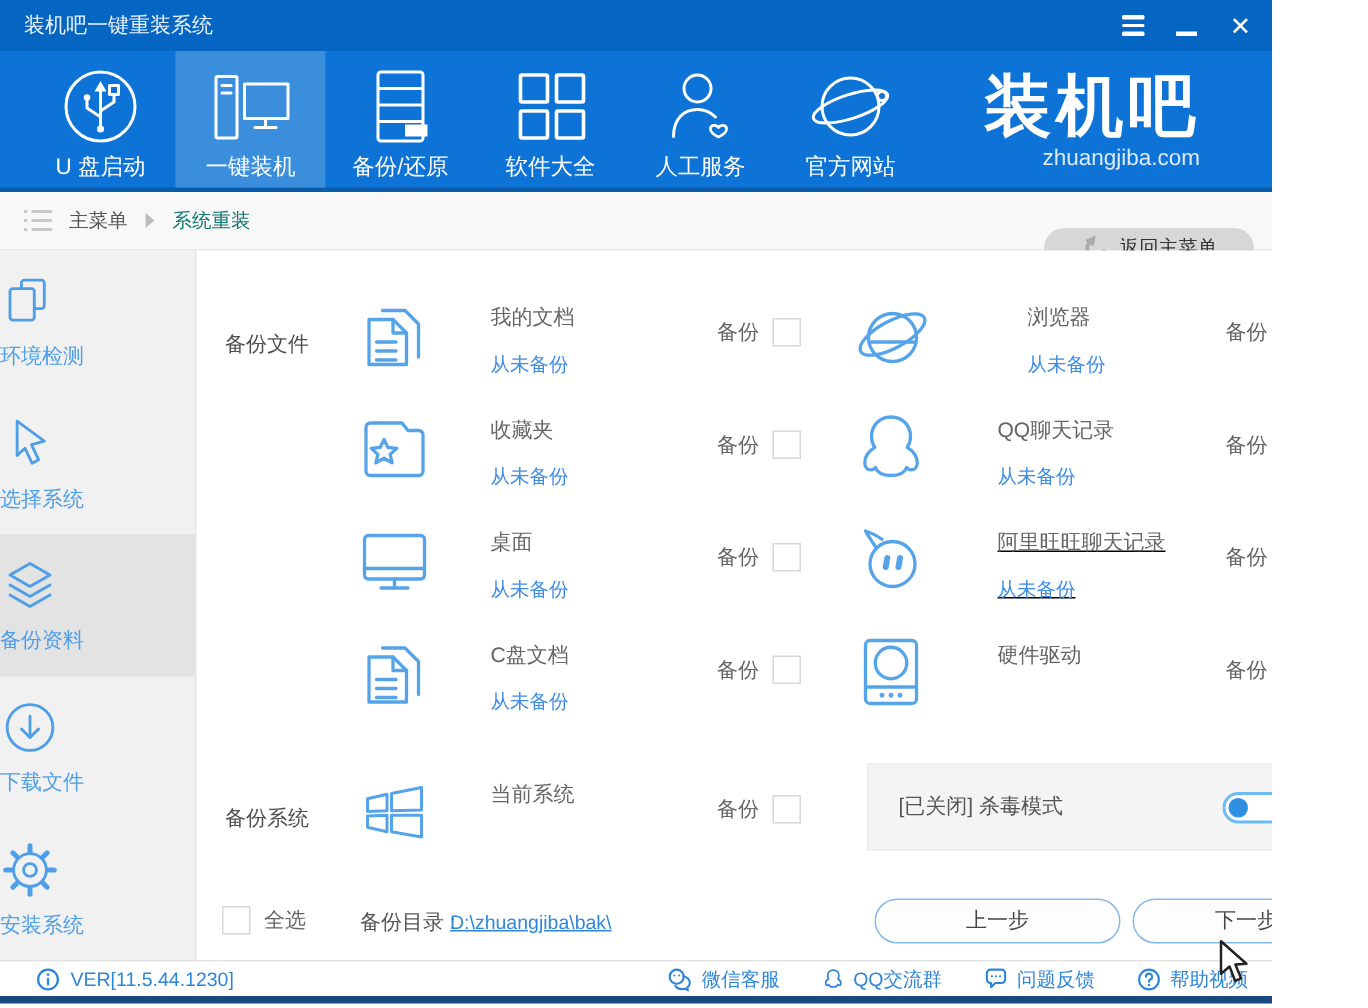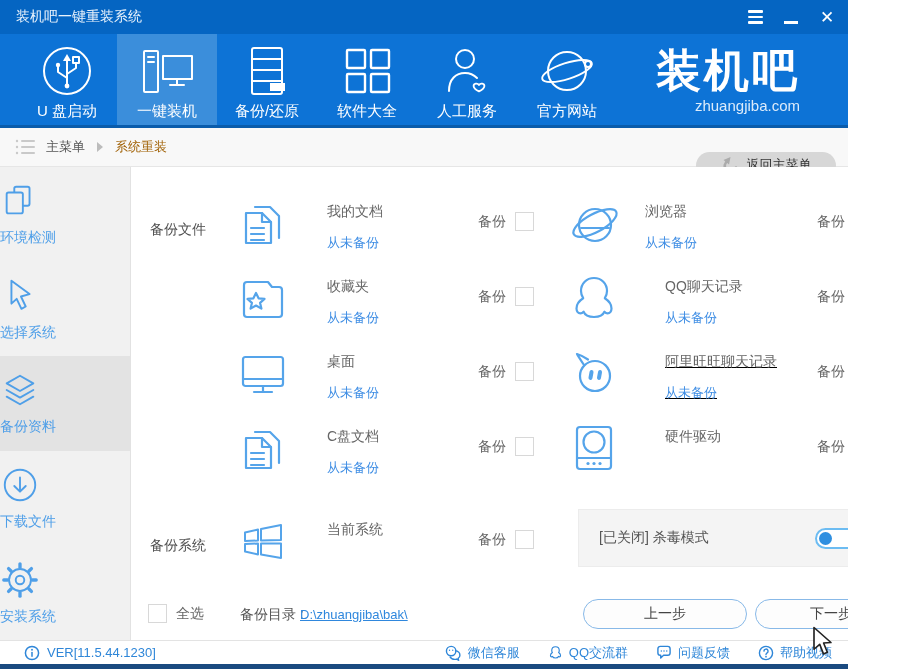--- a/index.html
+++ b/index.html
@@ -24,21 +24,21 @@
   .nav-item .nlabel { color:#fff; font-size:15px; margin-top:4px; white-space:nowrap; }
   .nav-icon { width:54px; height:54px; }
   .logo { margin-left:auto; margin-right:48px; padding-top:8px; text-align:right; }
   .logo-text { color:#fff; font-size:45px; font-weight:700; letter-spacing:3px; line-height:1.3; }
   .logo-url { color:#dcebfa; font-size:15px; margin-top:-4px; }
 
   
   .breadcrumb { height:39px; background:#f8f8f8; border-bottom:1px solid #e6e6e6; display:flex; align-items:center; padding:0 12px 0 14px; }
   .bc-text { font-size:13px; color:#555; margin-left:10px; cursor:pointer; }
   .bc-sep { width:0; height:0; border-left:6px solid #bcbcbc; border-top:5px solid transparent; border-bottom:5px solid transparent; margin:0 12px; }
-  .bc-current { font-size:13px; color:#a16207; }
+  .bc-current { font-size:13px; color:#0f766e; }
   .back-btn { margin-left:auto; width:140px; height:27px; border-radius:14px; background:#d7d7d7; display:flex; align-items:center; justify-content:center; gap:8px; cursor:pointer;margin-top:36px; }
   .back-btn span { font-size:13px; color:#333; }
 
   
   .body { display:flex; height:473px; }
   .sidebar { width:131px; background:#f1f1f1; border-right:1px solid #e2e2e2; display:flex; flex-direction:column; }
   .side-item { flex:1; display:flex; flex-direction:column; justify-content:center; gap:8px; cursor:pointer; }
   .side-item.active { background:#e3e3e3; }
   .side-item .slabel { color:#4f9fe8; font-size:14px; }
 
@@ -256,21 +256,21 @@
             <span class="bk-label">备份</span>
             <div class="checkbox"></div>
           </div>
       </div>
       <div class="item" style="left:437px; top:30px; width:305px;">
         <svg class="iconbox" viewBox="0 0 52 52" fill="none" stroke="#55a4ea" stroke-width="2.2" stroke-linecap="round">
           <circle cx="27" cy="28" r="16"></circle>
           <path d="M13 31 H41"></path>
           <ellipse cx="27" cy="26" rx="24" ry="9" transform="rotate(-28 27 26)"></ellipse>
         </svg>
-        <div class="txt" style="margin-left:25px;">
+        <div class="txt" style="margin-left:65px;">
           <span class="title">浏览器</span>
           <span class="status">从未备份</span>
         </div>
         <div class="bk">
             <span class="bk-label">备份</span>
             <div class="checkbox"></div>
           </div>
       </div>
 
       <div class="item" style="left:106px; top:105px; width:297px;">

